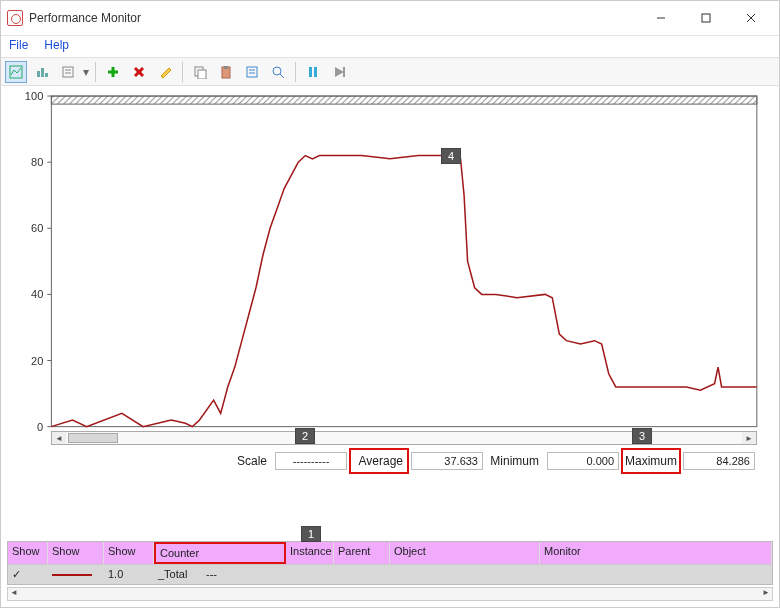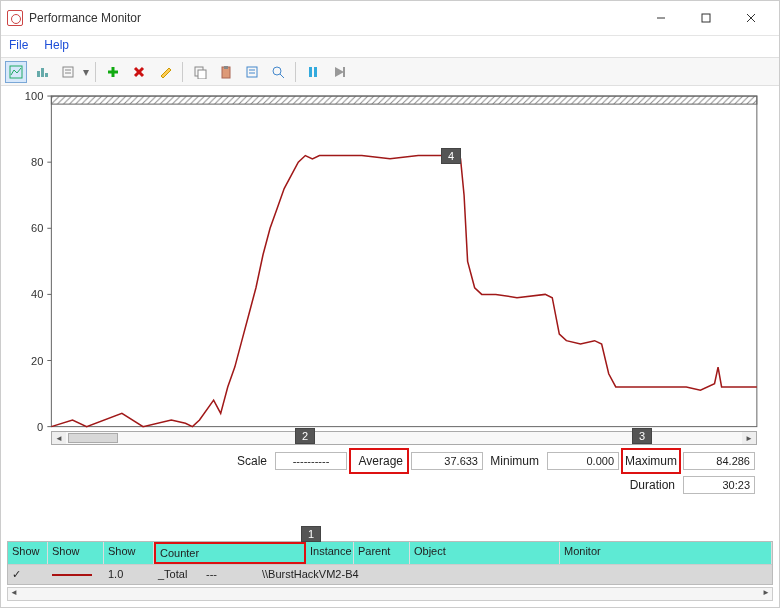--- a/index.html
+++ b/index.html
@@ -26,25 +26,25 @@
   .scrollbar { flex:1; height:14px; border:1px solid #aaa; display:flex; align-items:center; background:#f8f8f8; position:relative; }
   .scrollbar .arrow { width:14px; height:12px; display:flex; align-items:center; justify-content:center; font-size:8px; color:#555; background:#eee; }
   .scrollbar .thumb { position:absolute; left:16px; width:50px; height:10px; background:#d8d8d8; border:1px solid #aaa; top:1px; }
   .stats { padding:4px 16px 2px 0; }
   .stats-row { display:flex; justify-content:flex-end; align-items:center; gap:4px; margin-bottom:4px; }
   .stats-row .lab { width:56px; text-align:right; padding-right:4px; }
   .stats-row .val { width:72px; border:1px solid #bbb; height:18px; line-height:16px; text-align:right; padding:0 4px; background:#fff; font-size:11px;}
   .redbox { border:2px solid #d11 !important; }
   .redtext { outline:2px solid #d11; padding:4px 2px; }
   .counter-grid { border:1px solid #bbb; margin:4px 6px 2px 6px; font-size:11px; }
-  .cg-head { display:flex; background:#5eead4; border-bottom:1px solid #ccc; }
+  .cg-head { display:flex; background:#f0abfc; border-bottom:1px solid #ccc; }
   .cg-head div { padding:3px 4px; border-right:1px solid #ddd; }
   .cg-row { display:flex; background:#d8d8d8; }
   .cg-row div { padding:3px 4px; border-right:1px solid transparent; }
-  .c-show{width:40px;} .c-color{width:56px;} .c-scale{width:50px;} .c-counter{width:152px;} .c-inst{width:48px;} .c-parent{width:56px;} .c-object{width:150px;} .c-comp{flex:1;}
+  .c-show{width:40px;} .c-color{width:56px;} .c-scale{width:50px;} .c-counter{width:132px;} .c-inst{width:48px;} .c-parent{width:56px;} .c-object{width:150px;} .c-comp{flex:1;}
   .colorbar{display:inline-block;width:40px;height:2px;background:#a11;position:relative;top:-2px;}
   .grid-scroll { height:14px; display:flex; justify-content:space-between; padding:0 2px; background:#f5f5f5; border:1px solid #ccc; margin:0 6px 6px 6px; font-size:8px; color:#555;}
   .badge { position:absolute; background:#555; color:#fff; font-size:11px; padding:1px 6px; border:1px solid #444; z-index:5; }
 </style>
 </head>
 <body>
 <div class="window">
 
 <div class="titlebar">
   <div class="title-icon"></div>
@@ -193,24 +193,20 @@
     <div class="stats-row">
       <span class="lab">Scale</span>
       <span class="val" style="text-align:center;">----------</span>
       <span class="lab redtext">Average</span>
       <span class="val">37.633</span>
       <span class="lab">Minimum</span>
       <span class="val">0.000</span>
       <span class="lab redtext">Maximum</span>
       <span class="val">84.286</span>
     </div>
-    <div class="stats-row">
-      <span class="lab">Duration</span>
-      <span class="val">30:23</span>
-    </div>
     <div class="badge" style="left:290px; top:-18px;">2</div>
     <div class="badge" style="left:627px; top:-18px;">3</div>
   </div>
 </div>
 
 <div style="position:relative;">
   <div class="counter-grid">
     <div class="cg-head">
       <div class="c-show">Show</div>
       <div class="c-color">Show</div>
@@ -220,21 +216,20 @@
       <div class="c-parent">Parent</div>
       <div class="c-object">Object</div>
       <div class="c-comp">Monitor</div>
     </div>
     <div class="cg-row">
       <div class="c-show">✓</div>
       <div class="c-color"><span class="colorbar"></span></div>
       <div class="c-scale">1.0</div>
       <div class="c-inst">_Total</div>
       <div class="c-parent">---</div>
-      <div class="c-comp">\\BurstHackVM2-B4</div>
     </div>
   </div>
   <div class="grid-scroll">
         <span>◄</span>
         <span>►</span>
       </div>
   <div class="badge" style="left:300px; top:-11px;">1</div>
 </div>
 
 </div>

